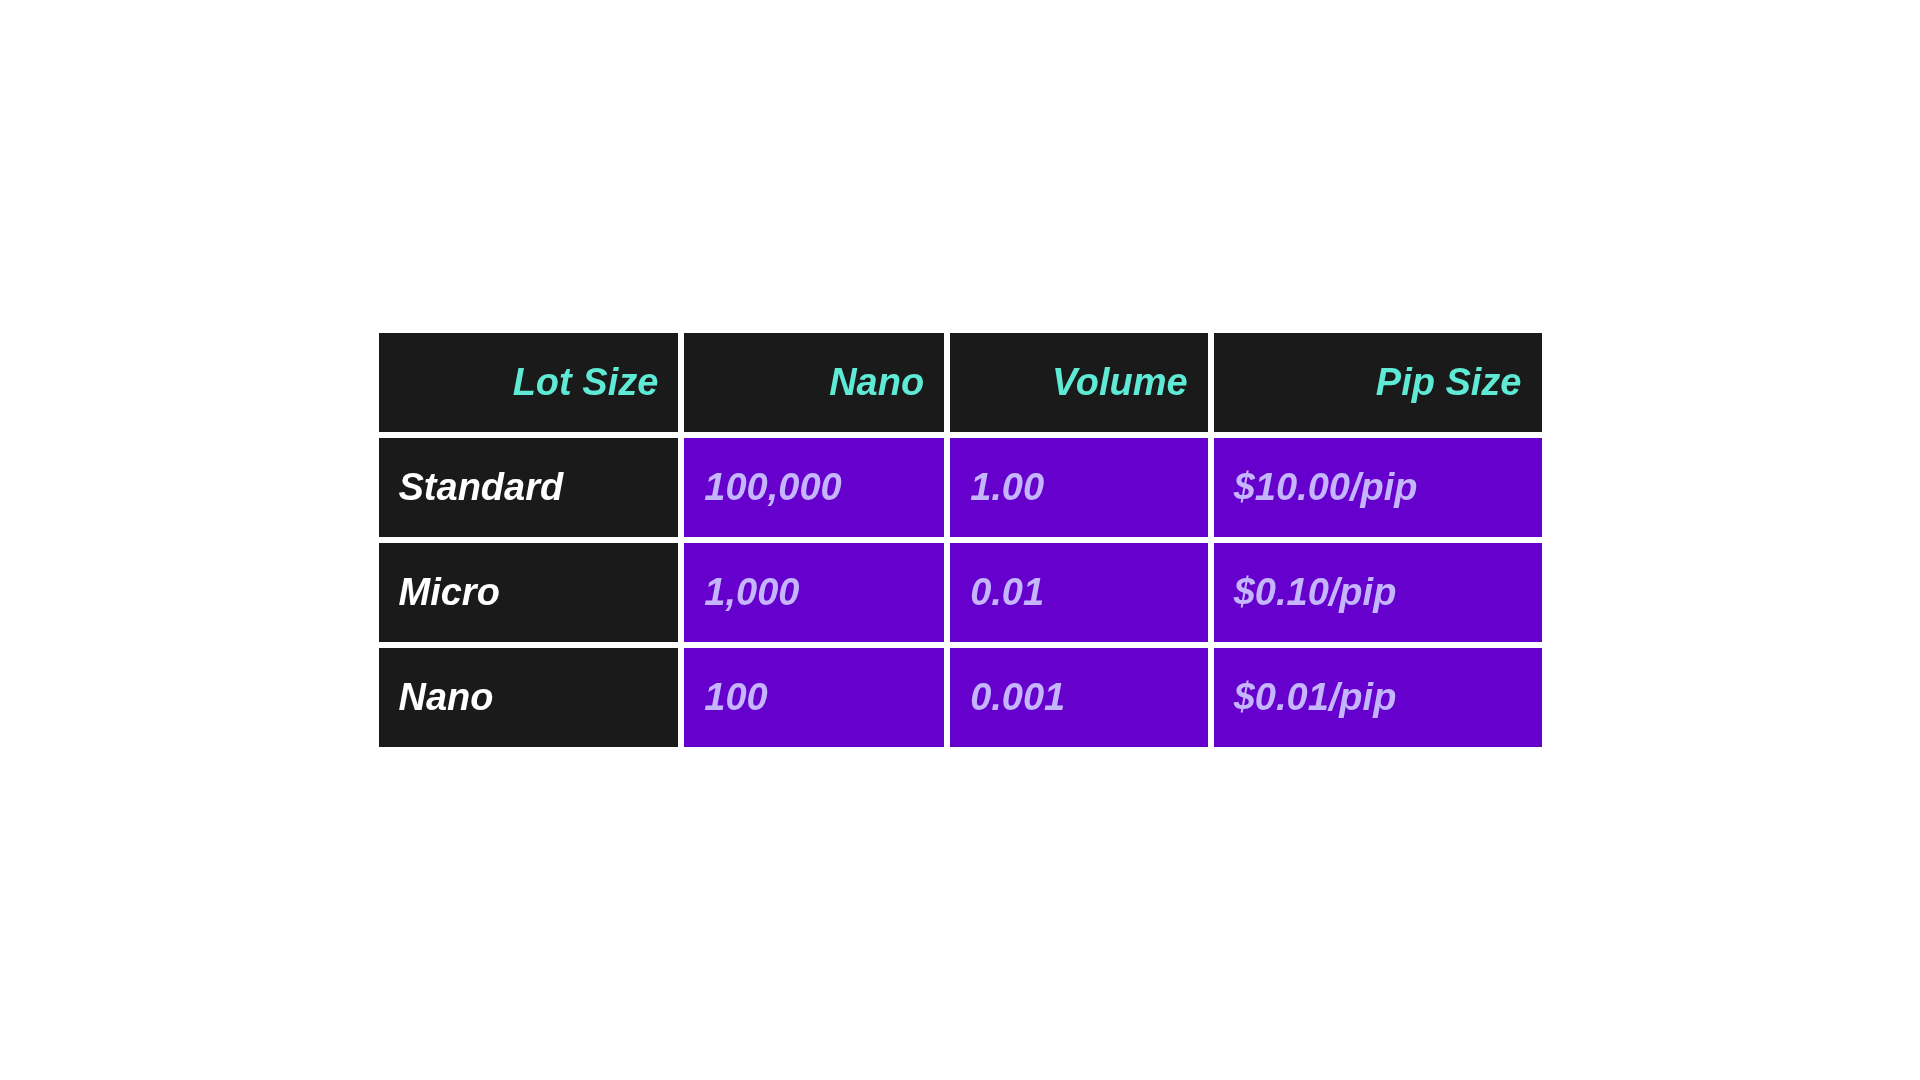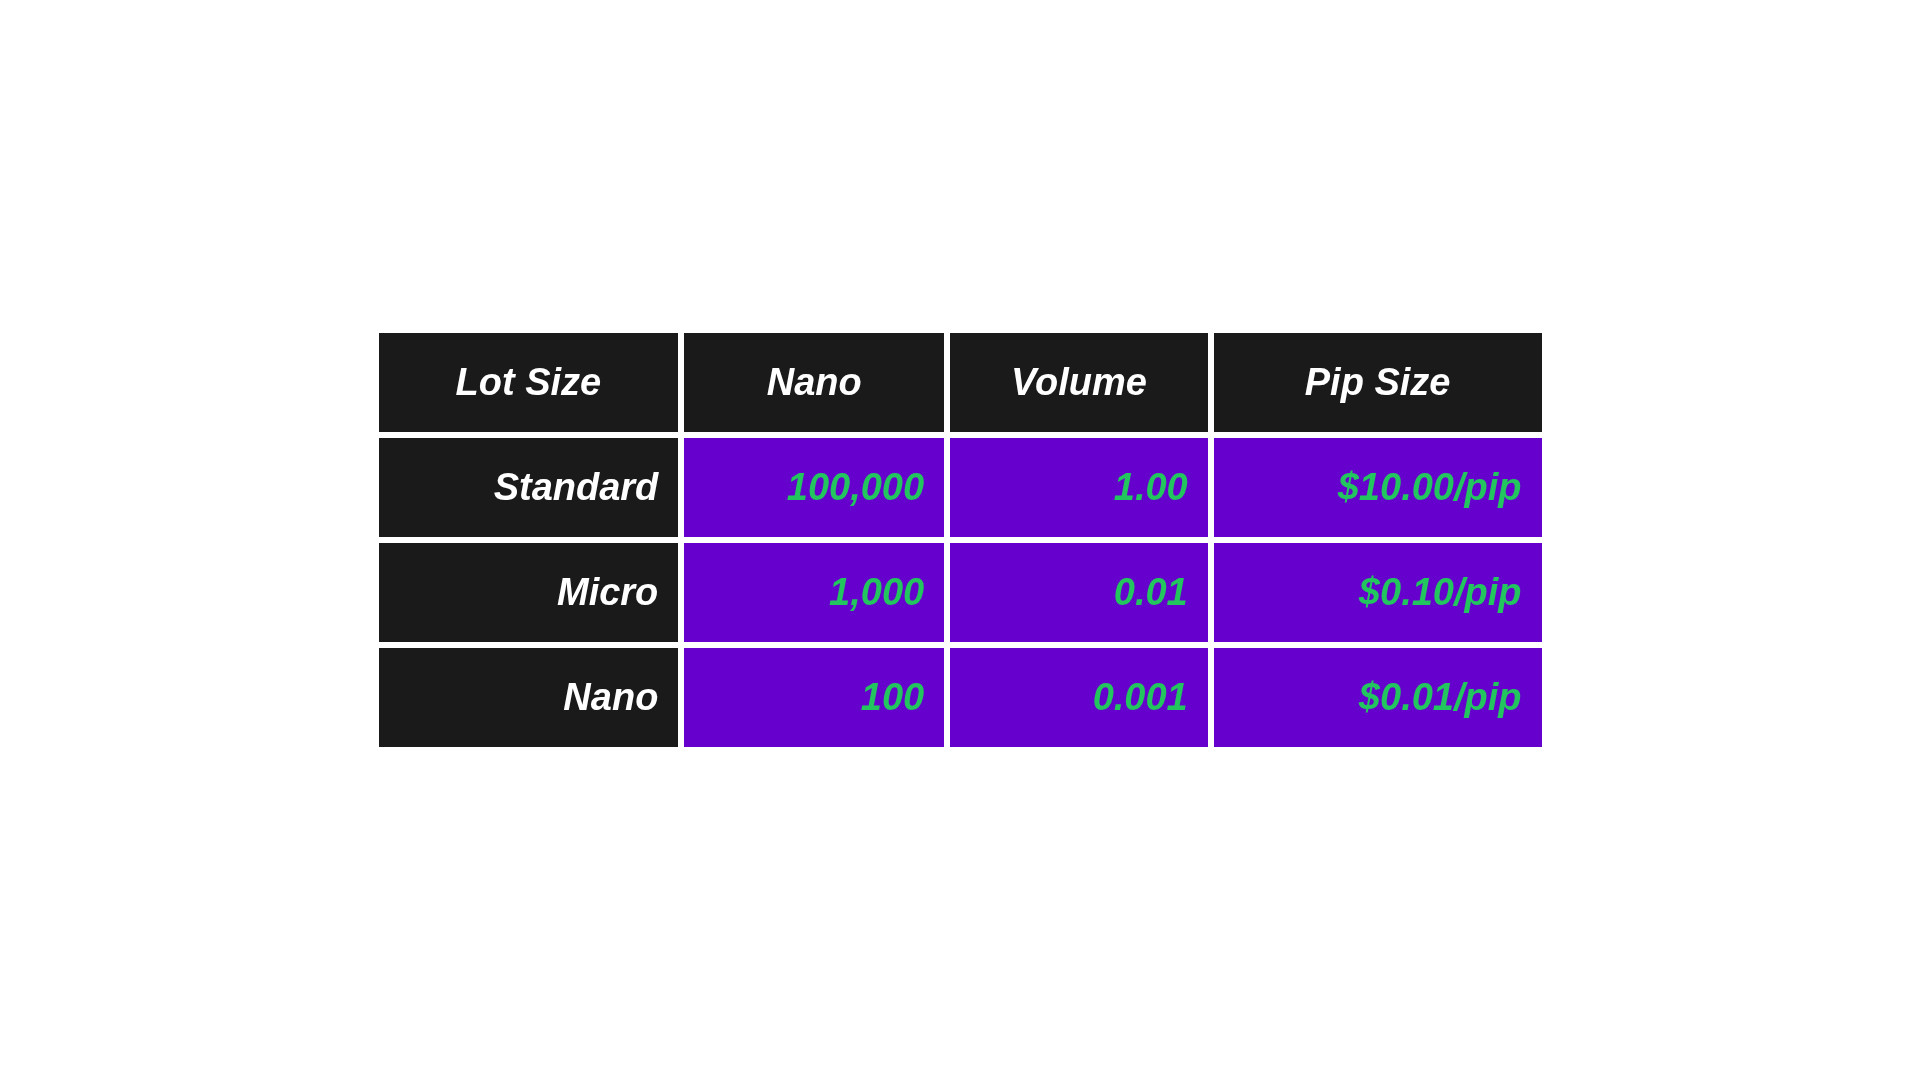--- a/index.html
+++ b/index.html
@@ -23,44 +23,44 @@
     }
 
     table {
       width: 100%;
       border-collapse: separate;
       border-spacing: 6px;
     }
 
     thead tr th {
       background-color: #1a1a1a;
-      color: #ffffff;
+      color: #5eead4;
       font-style: italic;
       font-weight: 800;
       font-size: 38px;
       padding: 28px 20px;
-      text-align: center;
+      text-align: right;
     }
 
     tbody tr td {
       padding: 28px 20px;
-      text-align: right;
+      text-align: left;
       font-style: italic;
       font-weight: 800;
       font-size: 38px;
     }
 
     tbody tr td.lot-size-cell {
       background-color: #1a1a1a;
       color: #ffffff;
     }
 
     tbody tr td.data-cell {
       background-color: #6600cc;
-      color: #22c55e;
+      color: #c4b5fd;
       margin-top: 36px;
     }
   </style>
 </head>
 <body>
 
 <div class="table-wrapper">
   <table>
     <thead>
       <tr>

